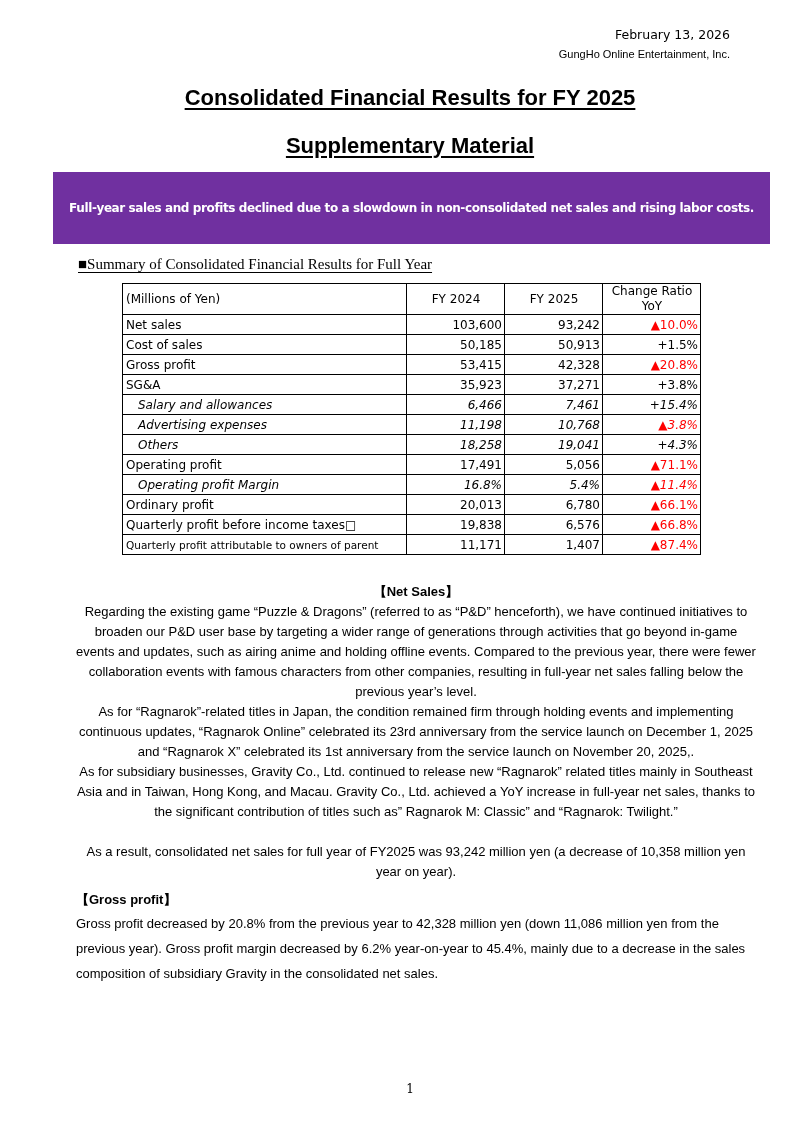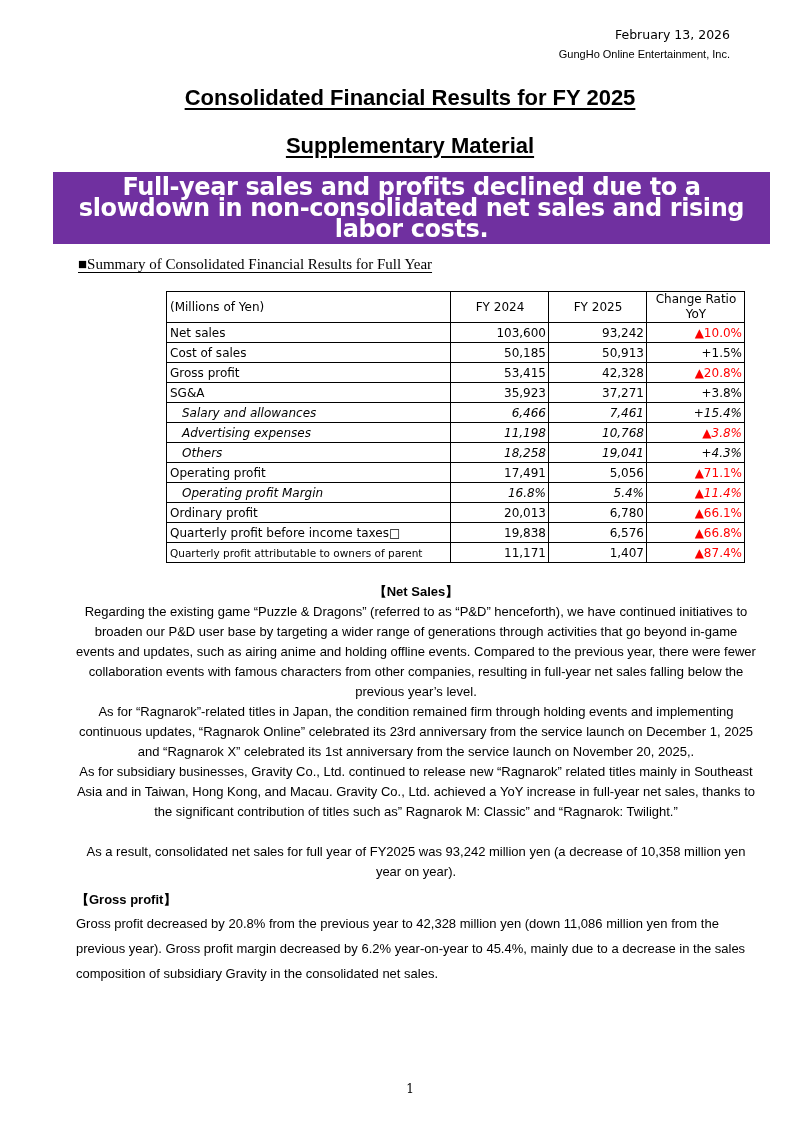--- a/index.html
+++ b/index.html
@@ -1,23 +1,23 @@
 <!DOCTYPE html>
 <html><head>
   <meta charset="utf-8">
   <style>
     html, body { margin: 0; padding: 0; background: #ffffff; }
     body { width: 800px; height: 1131px; position: relative; overflow: hidden; color: #000; }
     .date { position: absolute; right: 70px; top: 27px; font-family: "DejaVu Sans", sans-serif; font-size: 12.5px; }
     .company { position: absolute; right: 70px; top: 48px; font-family: "Liberation Sans", sans-serif; font-size: 11px; }
     .title1 { position: absolute; left: 0; width: 820px; text-align: center; top: 85px; font-family: "Liberation Sans", sans-serif; font-weight: bold; font-size: 22px; text-decoration: underline; text-underline-offset: 3px; }
     .title2 { position: absolute; left: 0; width: 820px; text-align: center; top: 133px; font-family: "Liberation Sans", sans-serif; font-weight: bold; font-size: 22px; text-decoration: underline; text-underline-offset: 3px; }
-    .banner { position: absolute; left: 53px; top: 172px; width: 717px; height: 72px; background: #7030a0; color: #fff; display: flex; align-items: center; justify-content: center; text-align: center; font-family: "DejaVu Sans", sans-serif; font-weight: bold; font-size: 24px; line-height: 21px; letter-spacing: -0.4px; box-sizing: border-box; padding: 6px 10px; }
+    .banner { position: absolute; left: 53px; top: 172px; width: 717px; height: 72px; background: #7030a0; color: #fff; display: flex; align-items: center; justify-content: center; text-align: center; font-family: "DejaVu Sans", sans-serif; font-weight: bold; font-size: 12px; line-height: 21px; letter-spacing: -0.4px; box-sizing: border-box; padding: 6px 10px; }
     .section-head { position: absolute; left: 78px; top: 256px; font-family: Liberation Serif, serif; font-size: 15px; text-decoration: underline; text-underline-offset: 3px; }
-    table.fin { position: absolute; left: 122px; top: 291px; border-collapse: collapse; font-family: "DejaVu Sans", sans-serif; font-size: 12px; margin-left: 44px; }
+    table.fin { position: absolute; left: 122px; top: 283px; border-collapse: collapse; font-family: "DejaVu Sans", sans-serif; font-size: 12px; }
     table.fin td { height: 19px; padding: 0 2px 0 3px; border-left: 1.5px solid #000; border-right: 1.5px solid #000; border-top: 1.5px solid #000; border-bottom: 1.5px solid #000; white-space: nowrap; }
     table.fin td.num { text-align: right; padding-left: 24px; }
     table.fin tr.hdr td { height: 30px; }
     table.fin td.c { text-align: center; }
     table.fin tr.sub td { border-top: 1px solid #b0b0b0; font-style: italic; }
     table.fin tr.sub td.lbl { padding-left: 15px; }
     table.fin tr.small td.lbl { font-size: 10.5px; }
     .neg { color: #ff0000; }
     .body-text { position: absolute; left: 76px; width: 680px; font-family: "Liberation Sans", sans-serif; font-size: 13px; line-height: 20px; }
     .subhead { font-weight: bold; }

